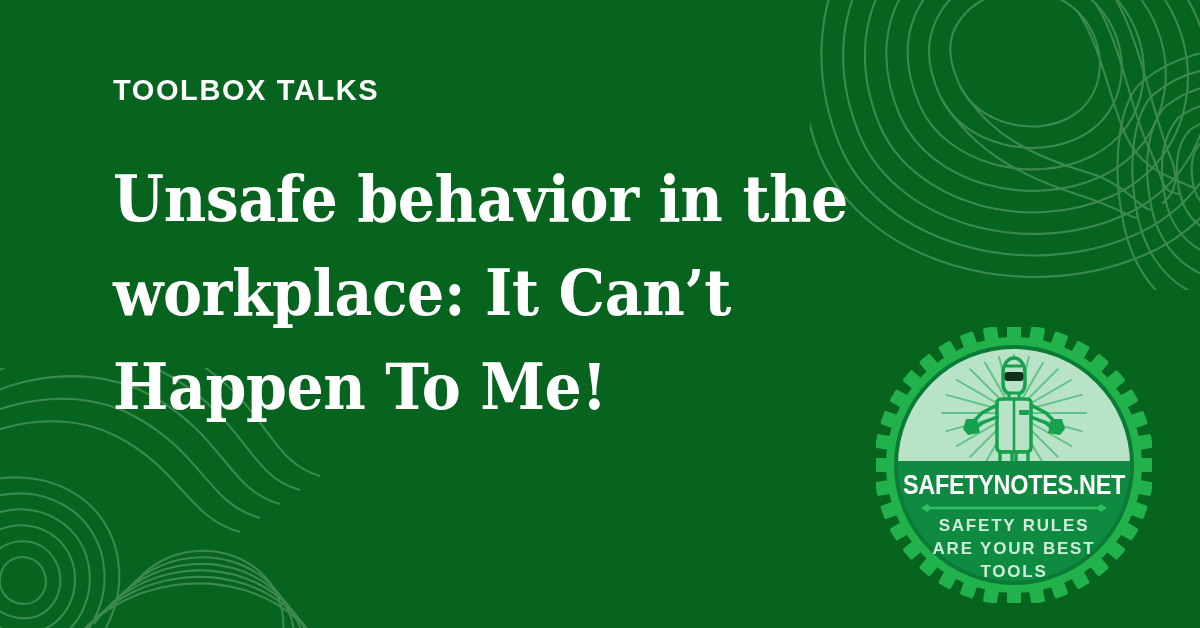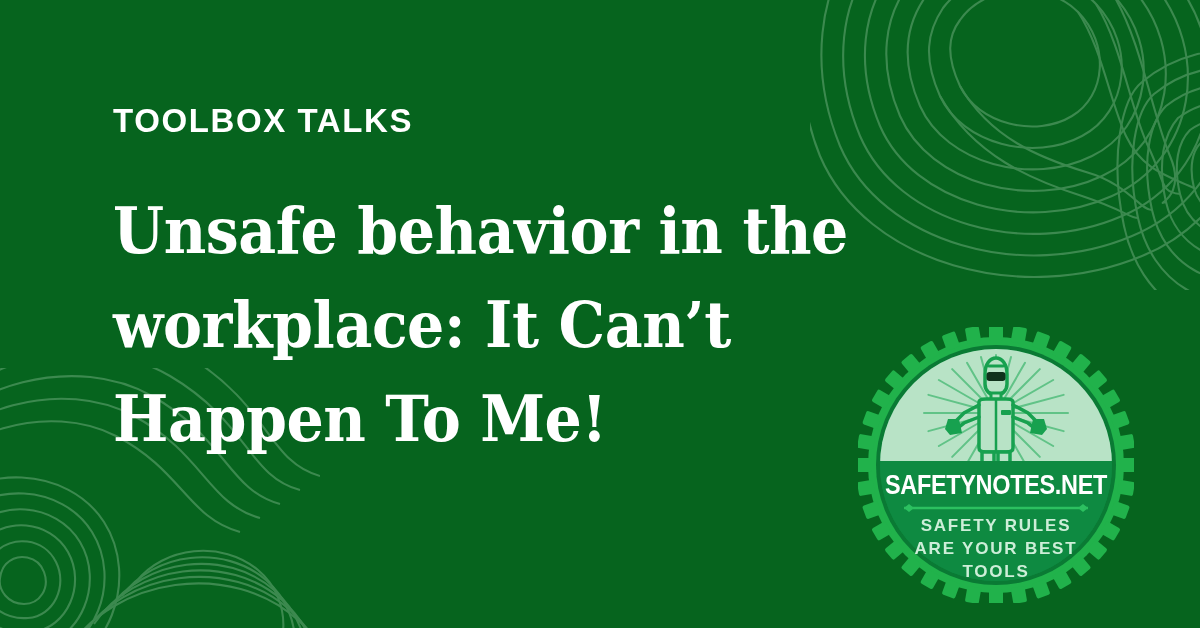--- a/index.html
+++ b/index.html
@@ -24,42 +24,41 @@
   .content {
     position:absolute;
     left:113px;
     top:76px;
     width:830px;
   }
   .eyebrow {
     color:#ffffff;
     font-family:"Liberation Sans", sans-serif;
     font-weight:700;
-    font-size:33px;
+    font-size:29px;
     letter-spacing:1.6px;
     line-height:1;
-    margin-top:28px;
   }
   .headline {
     margin-top:47px;
     color:#ffffff;
     font-family:"DejaVu Serif","Liberation Serif",serif;
     font-weight:700;
     font-size:63px;
     line-height:94px;
     letter-spacing:-0.5px;
     transform:scaleX(0.93);
     transform-origin:left top;
     white-space:pre-line;
   }
 
   
   .badge {
     position:absolute;
-    left:858px;
+    left:876px;
     top:327px;
     width:276px;
     height:276px;
   }
   .badge svg { width:100%; height:100%; display:block; }
 </style>
 </head>
 <body>
 
 <div class="topo topo-tr">

